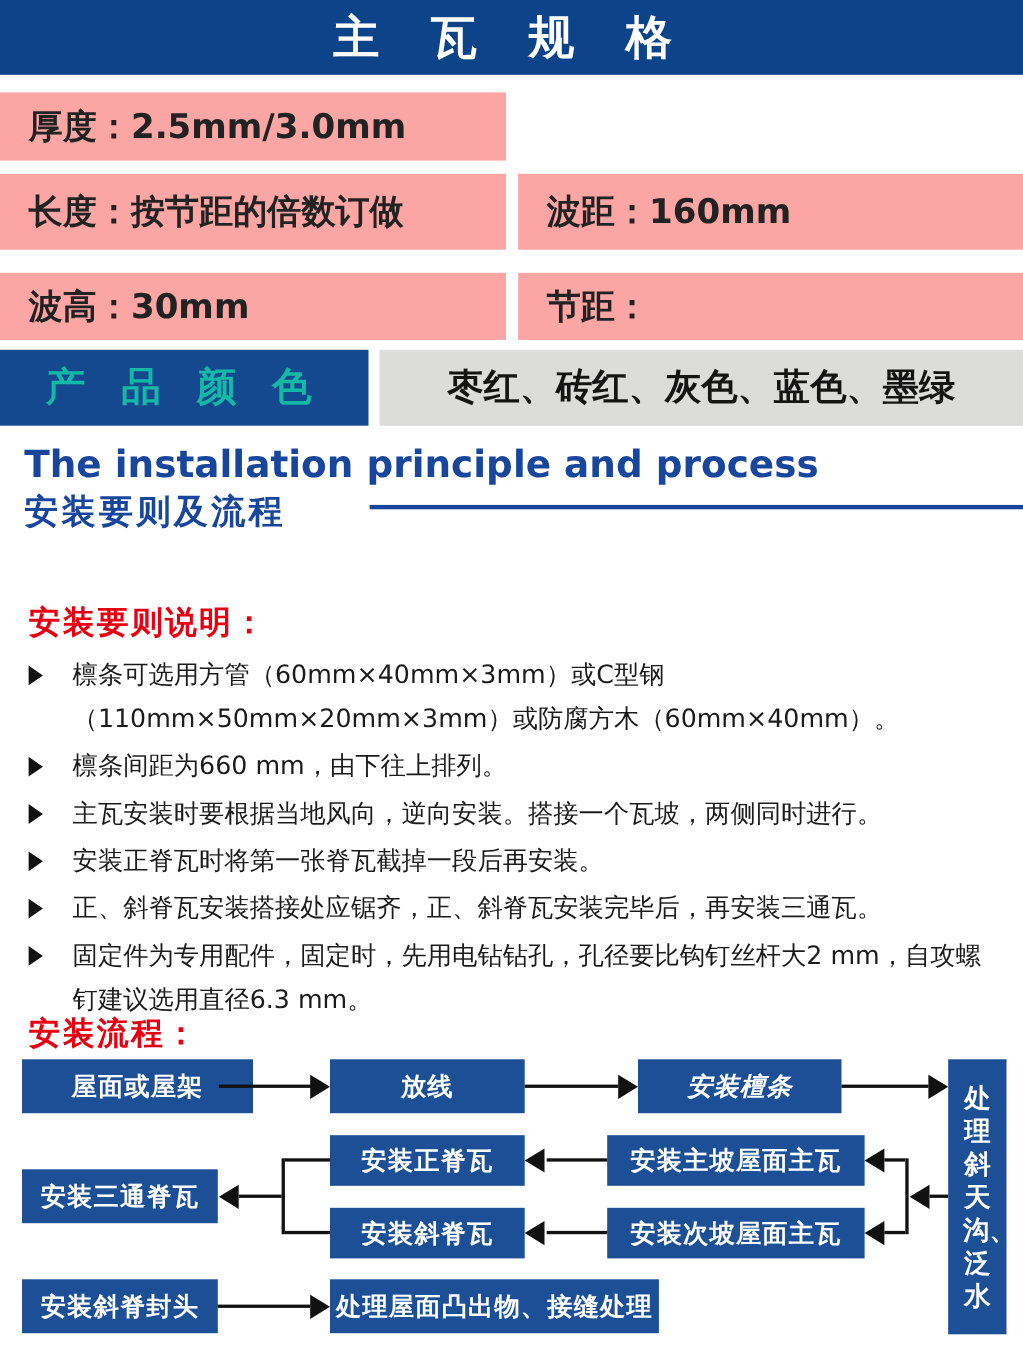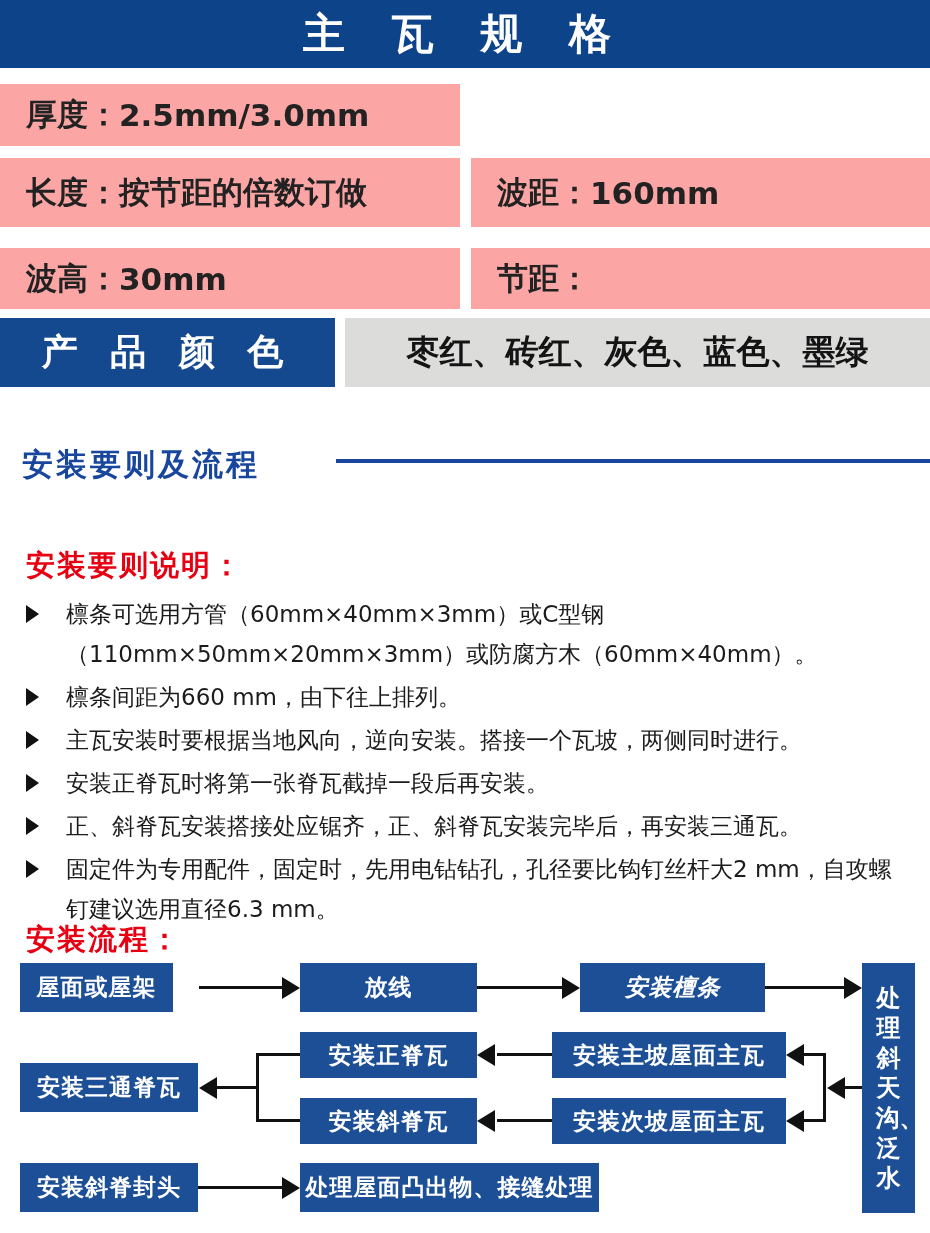--- a/index.html
+++ b/index.html
@@ -15,21 +15,21 @@
   .cell{position:absolute;background:#fca5a5;display:flex;align-items:center;padding-left:26px;box-sizing:border-box;}
   .cell .t{font-size:31px;font-weight:bold;color:#222;}
   .cL{left:0;width:460px;}
   .cR{left:471px;width:459px;}
   .r1{top:84px;height:62px;}
   .r2{top:158px;height:69px;}
   .r3{top:248px;height:61px;}
   
   .pcBlue{position:absolute;left:0;top:318px;width:335px;height:69px;background:#15498f;
           display:flex;align-items:center;justify-content:center;}
-  .pcBlue span{color:#ffffff;font-size:36px;font-weight:bold;letter-spacing:10px;}
+  .pcBlue span{color:#14b8a6;font-size:36px;font-weight:bold;letter-spacing:10px;}
   .pcGray{position:absolute;left:345px;top:318px;width:585px;height:69px;background:#dcdcdb;
           display:flex;align-items:center;justify-content:center;}
   .pcGray span{font-size:33px;font-weight:bold;color:#141414;}
   
   .engH{position:absolute;left:22px;top:403px;font-size:34px;font-weight:bold;color:#17469c;}
   .chnH{position:absolute;left:22px;top:444px;font-size:31px;font-weight:bold;color:#17469c;letter-spacing:3px;}
   .hLine{position:absolute;left:336px;top:459px;width:594px;height:4px;background:#17469c;}
   
   .redH{position:absolute;font-size:29px;font-weight:bold;color:#e60012;letter-spacing:2px;}
   
@@ -79,20 +79,21 @@
     <span class="t">节距：</span>
   </div>
 
   <div class="pcBlue">
     <span>产 品 颜 色</span>
   </div>
   <div class="pcGray">
     <span>枣红、砖红、灰色、蓝色、墨绿</span>
   </div>
 
+  <div class="engH">The installation principle and process</div>
   <div class="chnH">安装要则及流程</div>
   <div class="hLine"></div>
 
   <div class="redH" style="left:26px;top:546px;">安装要则说明：</div>
   <div class="bullets">
     <div class="bullet">
       <span class="tri"></span>
       <p>檩条可选用方管（60mm×40mm×3mm）或C型钢（110mm×50mm×20mm×3mm）或防腐方木（60mm×40mm）。</p>
     </div>
     <div class="bullet">
@@ -112,21 +113,21 @@
       <p>正、斜脊瓦安装搭接处应锯齐，正、斜脊瓦安装完毕后，再安装三通瓦。</p>
     </div>
     <div class="bullet">
       <span class="tri"></span>
       <p>固定件为专用配件，固定时，先用电钻钻孔，孔径要比钩钉丝杆大2 mm，自攻螺钉建议选用直径6.3 mm。</p>
     </div>
   </div>
 
   <div class="redH" style="left:26px;top:920px;">安装流程：</div>
 
-  <div class="fc" style="left:20px;top:963px;width:153px;height:49px;">
+  <div class="fc" style="left:20px;top:963px;width:210px;height:49px;">
     <span>屋面或屋架</span>
   </div>
   <div class="fc" style="left:300px;top:963px;width:177px;height:49px;">
     <span>放线</span>
   </div>
   <div class="fc" style="left:580px;top:963px;width:185px;height:49px;font-style:italic;">
     <span>安装檀条</span>
   </div>
   <div class="fc vbox" style="left:862px;top:963px;width:53px;height:250px;">
     <div class="vtxt">处理斜天沟、泛水</div>

